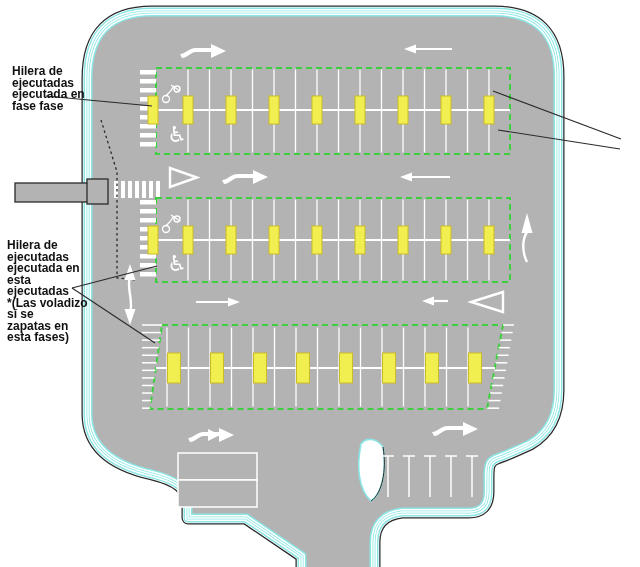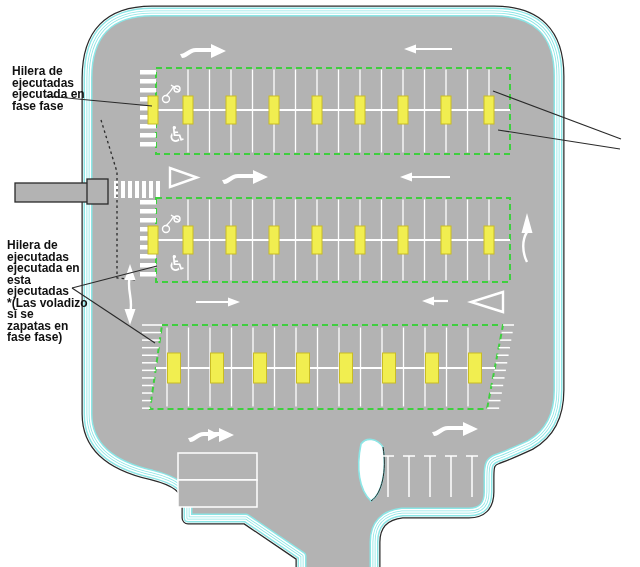--- a/index.html
+++ b/index.html
@@ -208,16 +208,16 @@
 
   <div class="plan-label" style="left:7px;top:240px;">
     <div>Hilera de</div>
     <div>ejecutadas</div>
     <div>ejecutada en</div>
     <div>esta</div>
     <div>ejecutadas</div>
     <div>*(Las voladizo</div>
     <div>sí se</div>
     <div>zapatas en</div>
-    <div>fase fase)</div>
+    <div>esta fases)</div>
   </div>
 
 </div>
 
 </body></html>

